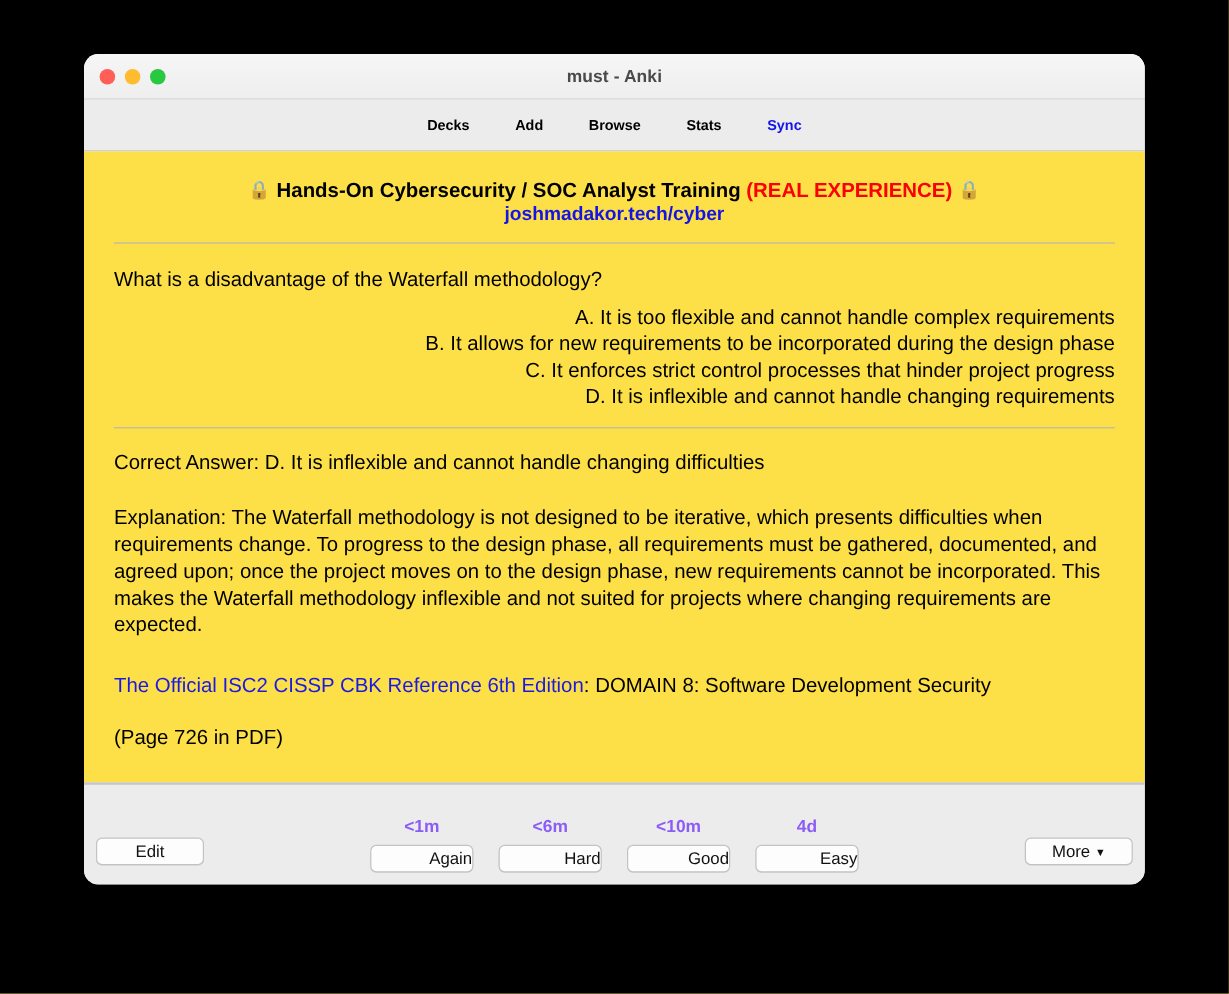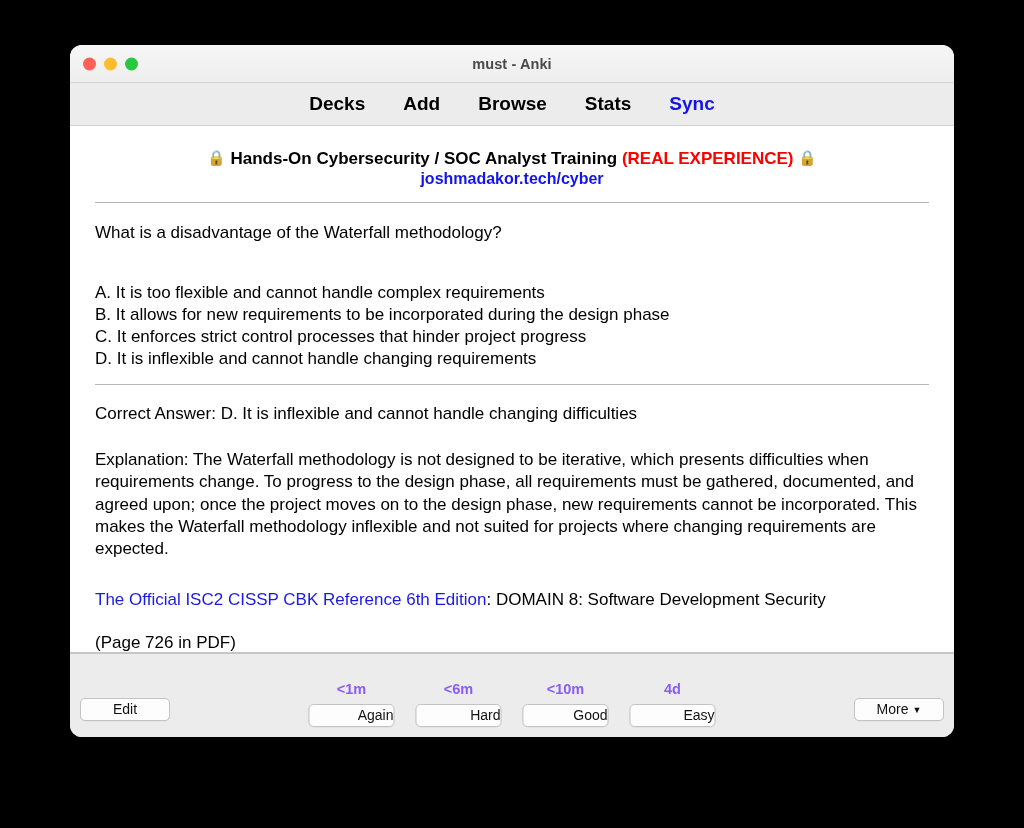--- a/index.html
+++ b/index.html
@@ -74,33 +74,33 @@
     height: 42px;
     flex: 0 0 42px;
     background: #ececec;
     border-bottom: 1px solid #cfcfcf;
     display: flex;
     align-items: center;
     justify-content: center;
     gap: 38px;
   }
   .nav-item {
-    font-size: 19px;
+    font-size: 12px;
     font-weight: bold;
     color: #000000;
     cursor: pointer;
     white-space: nowrap;
     user-select: none;
   }
   .nav-item.accent { color: #1414e8; }
 
   
   .content {
     flex: 1 1 auto;
-    background: #ffffff;
+    background: #fde047;
     padding: 18px 25px 0 25px;
     overflow: hidden;
     box-sizing: border-box;
   }
 
   .card-header {
     text-align: center;
     padding-top: 4px;
   }
   .card-title-line {
@@ -132,21 +132,22 @@
     height: 0;
   }
 
   .question {
     margin-top: 19px;
     font-size: 17px;
     color: #000000;
     line-height: 1.32;
   }
   .options {
-    margin-top: 37px;
+    margin-top: 9px;
+    text-align: right;
   }
   .option {
     font-size: 17px;
     color: #000000;
     line-height: 1.30;
   }
 
   .answer {
     margin-top: 18px;
     font-size: 17px;

